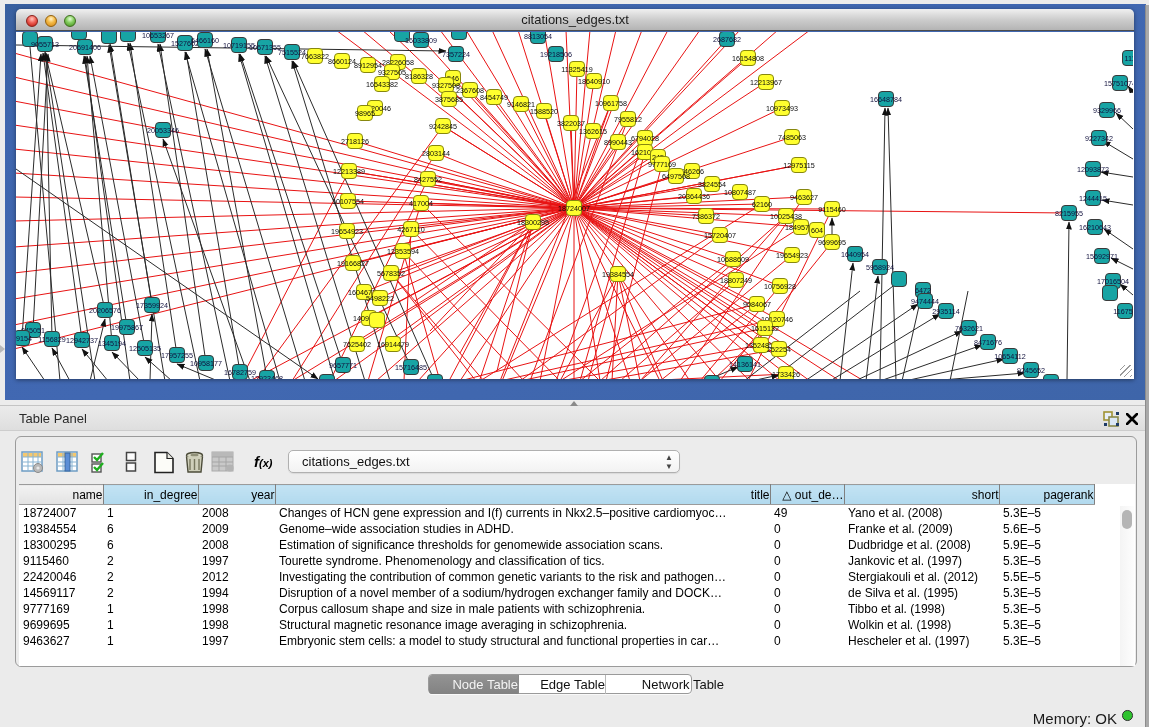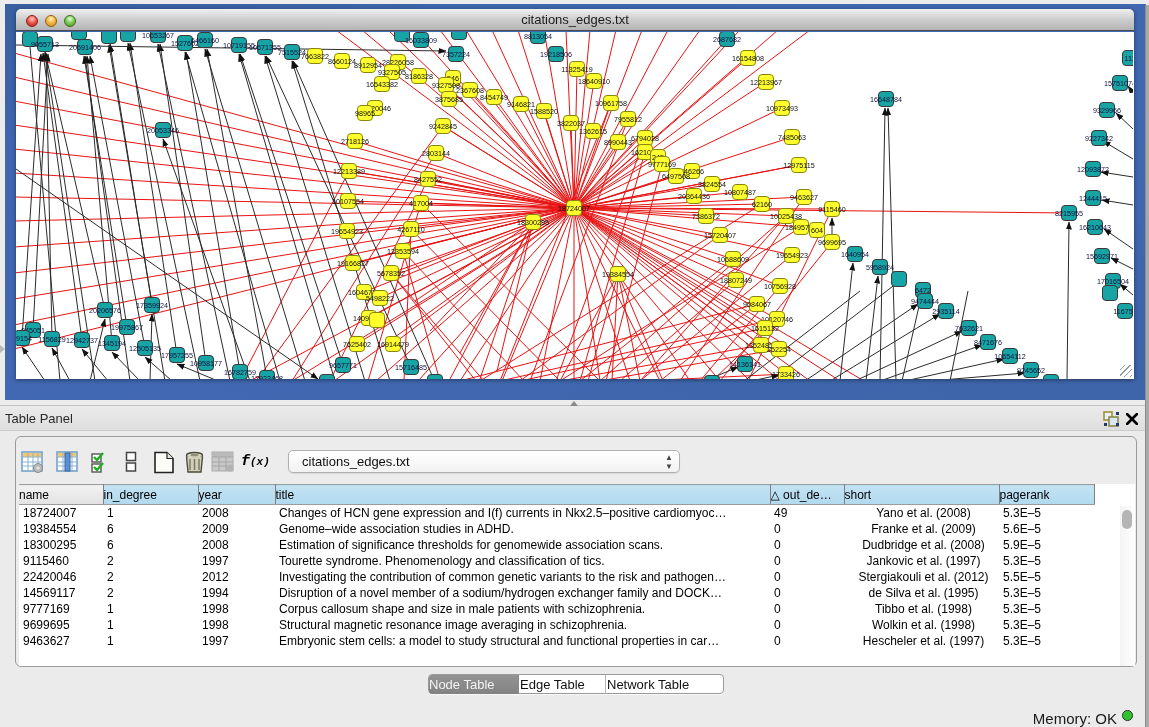--- a/index.html
+++ b/index.html
@@ -18,44 +18,44 @@
 #b2{left:28.7px;background:radial-gradient(circle at 50% 30%,#ffe9b0 8%,#f3b843 45%,#d98f1e 90%);border:1px solid #93610e}
 #b3{left:48px;background:radial-gradient(circle at 50% 30%,#d2f4c0 8%,#83cc5e 45%,#4e9a27 90%);border:1px solid #3e6d1d}
 #canvas{position:absolute;left:0;top:23px;width:1118px;height:347px;background:#fff}
 #grip{position:absolute;right:2px;bottom:2px;width:12px;height:12px;
  background:repeating-linear-gradient(135deg,transparent 0 3px,#9a9a9a 3px 4px)}
 
 #rstrip{position:absolute;left:1145px;top:5px;width:4px;height:722px;background:#a9a9a9;border-left:1px solid #8c8c8c}
 
 #tphead{position:absolute;left:0;top:405px;width:1145px;height:26px;
  background:linear-gradient(#ebebeb,#dedede);border-top:1px solid #c4c4c4;border-bottom:1px solid #cdcdcd;
- font-size:13px;color:#2a2a2a;line-height:25px;padding-left:5px}
+ font-size:13px;color:#2a2a2a;line-height:25px;padding-left:19px}
 #tpbody{position:absolute;left:0;top:431px;width:1145px;height:296px;background:#ebebeb}
 #panel{position:absolute;left:15px;top:5px;width:1122px;height:231px;
  background:#ececec;border:1px solid #9b9b9b;border-radius:6px}
 #toolbar{position:absolute;left:0;top:0;width:100%;height:47px}
 .tbi{position:absolute;top:14px}
 #combo{position:absolute;left:272px;top:13px;width:392px;height:23px;background:linear-gradient(#ffffff,#f2f2f2);
  border:1px solid #b0b0b0;border-radius:5px;font-size:13px;color:#111;line-height:21px;padding-left:13px;
  box-shadow:0 1px 1px rgba(0,0,0,.08)}
 #combo .ud{position:absolute;right:6px;top:2px;font-size:8px;color:#444;line-height:9px;text-align:center}
 
 #tbl{position:absolute;left:3px;top:47px;width:1116px;height:182px;background:#fff;overflow:hidden}
 table{border-collapse:collapse;table-layout:fixed;width:1075px;font-size:12px;color:#000}
-th{height:20px;font-weight:400;text-align:left;background:linear-gradient(#c3e3f3,#b1d9ee);
+th{height:20px;font-weight:400;text-align:right;background:linear-gradient(#c3e3f3,#b1d9ee);
  border-right:1px solid #808080;border-top:1px solid #9b9b9b;border-bottom:1px solid #9b9b9b;
  overflow:hidden;white-space:nowrap}
 th.h0{background:linear-gradient(#f2f2f2,#e2e2e2)}
 td{height:16px;padding:0 0 0 4px;overflow:hidden;white-space:nowrap;line-height:16px}
-td.c5{text-align:center}
+td.c5{text-align:left}
 #scr{position:absolute;left:1101px;top:22px;width:14px;height:160px;background:linear-gradient(90deg,#f4f4f4,#fdfdfd)}
 #scr .th{position:absolute;left:2px;top:4px;width:10px;height:19px;background:#b5b5b5;border-radius:5px}
 
-#tabs{position:absolute;left:428px;top:243px;width:296px;height:20px;border:1px solid #9a9a9a;
- border-radius:4px;background:#fff;font-size:13px;line-height:19px;text-align:left;color:#111;
+#tabs{position:absolute;left:428px;top:243px;width:264px;height:20px;border:1px solid #9a9a9a;
+ border-radius:4px;background:#fff;font-size:13px;line-height:19px;text-align:right;color:#111;
  box-shadow:0 1px 0 rgba(255,255,255,.7)}
 #tabs .seg{position:absolute;top:0;height:19px}
 #seg1{left:0;width:90px;background:linear-gradient(#939393,#828282);color:#f4f4f4;border-radius:3px 0 0 3px;border-right:1px solid #8a8a8a}
 #seg2{left:91px;width:86px;border-right:1px solid #b7b7b7}
 #seg3{left:178px;width:117px}
 #mem{position:absolute;right:28px;top:279px;font-size:15px;color:#1a1a1a}
 #dot{position:absolute;left:1122px;top:279px;width:10.5px;height:10.5px;border-radius:50%;
  background:#2fc32f;border:1.5px solid #333}
 #divarrow{position:absolute;left:570px;top:401px;width:0;height:0;
  border-left:4px solid transparent;border-right:4px solid transparent;border-bottom:5px solid #8a8a8a}
@@ -625,21 +625,21 @@
       <ellipse cx="11.5" cy="4.2" rx="4" ry="1.4" fill="#8f8f77"></ellipse>
       <path d="M3.5,5.5 L5,21 L18,21 L19.5,5.5" fill="#cfcfba" stroke="#4c4c3a" stroke-width="1.4"></path>
       <path d="M7,8 v11 M11.5,8 v11 M16,8 v11" stroke="#77775e" stroke-width="1.4"></path>
     </svg>
     <svg class="tbi" style="left:195px" width="24" height="22" viewBox="0 0 24 22">
       <rect x="1" y="1" width="21" height="19" fill="#c9c9c9" stroke="#aaa"></rect>
       <rect x="1" y="1" width="21" height="5" fill="#b9b9b9"></rect>
       <path d="M1,6 h21 M1,11 h21 M1,15 h21 M8,6 v14 M15,6 v14" stroke="#a5a5a5"></path>
       <circle cx="19" cy="17" r="3.6" fill="#b3b3b3"></circle>
     </svg>
-    <div class="icx" style="position:absolute;left:225px;top:16px;font-size:15px;font-style:italic;font-family:Liberation Mono, monospace">f<span style="font-size:11px">(x)</span></div>
+    <div class="icx" style="position:absolute;left:238px;top:16px;font-size:15px;font-style:italic;font-family:Liberation Sans, sans-serif">f<span style="font-size:11px">(x)</span></div>
     <div id="combo">citations_edges.txt<div class="ud">▲<br>▼</div></div>
   </div>
   <div id="tbl">
     <table>
     <colgroup>
               <col style="width:84px">
               <col style="width:95px">
               <col style="width:77px">
               <col style="width:495px">
               <col style="width:74px">

